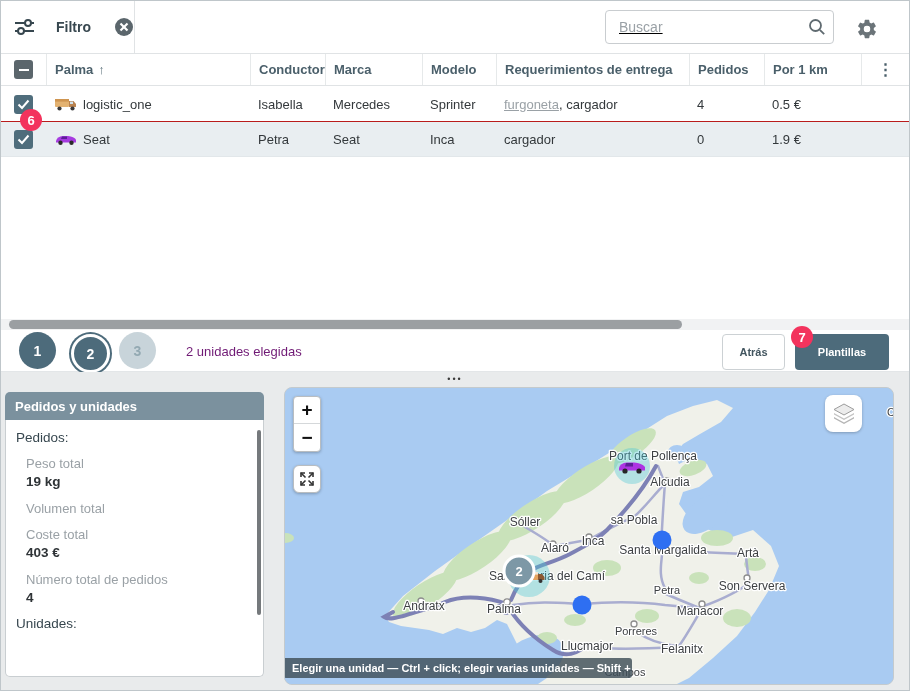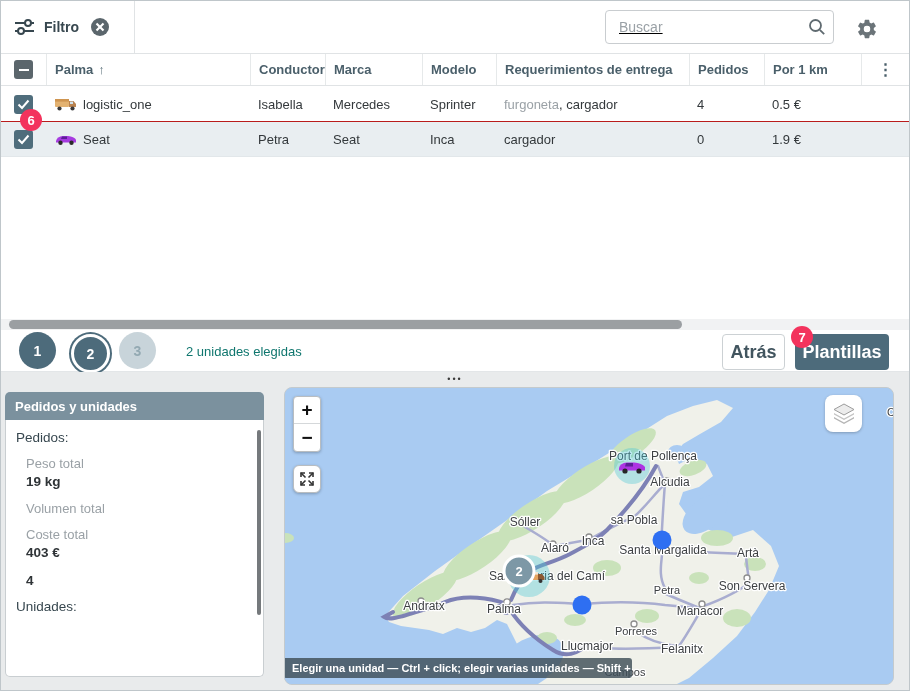--- a/index.html
+++ b/index.html
@@ -1,20 +1,20 @@
 <!DOCTYPE html>
 <html><head>
 <meta charset="utf-8">
 <style>
   html,body{margin:0;padding:0;background:#d7dadc;font-family:"Liberation Sans",sans-serif;}
   .window{position:relative;width:908px;height:689px;background:#fff;border:1px solid #bfc6ca;overflow:hidden;}
 
   
   .topbar{position:absolute;left:0;top:0;width:100%;height:52px;background:#fff;}
-  .filter-btn{position:absolute;left:14px;top:12px;height:28px;display:flex;align-items:center;gap:10px;cursor:pointer;}
+  .filter-btn{position:absolute;left:14px;top:12px;height:28px;display:flex;align-items:center;gap:22px;cursor:pointer;}
   .filter-label{font-size:14px;font-weight:700;color:#37474f;}
   .toolbar-sep{position:absolute;left:133px;top:0;width:1px;height:52px;background:#e0e3e5;}
   .search-box{position:absolute;left:604px;top:9px;width:229px;height:34px;border:1px solid #c9cdd0;border-radius:4px;display:flex;align-items:center;box-sizing:border-box;background:#fff;text-decoration:underline;}
   .search-box input{flex:1;border:none;outline:none;font-size:14px;color:#37474f;padding:0 8px 0 13px;background:transparent;font-family:"Liberation Sans",sans-serif;}
   .search-box input::placeholder{color:#9aa1a6;}
   .gear-wrap{position:absolute;left:853px;top:15px;width:26px;height:26px;display:flex;align-items:center;justify-content:center;cursor:pointer;}
 
   
   .thead{position:absolute;left:0;top:52px;width:100%;height:33px;border-top:1px solid #e0e3e5;border-bottom:1px solid #e0e3e5;display:flex;box-sizing:border-box;background:#fff;}
   .th{display:flex;align-items:center;font-size:13px;font-weight:700;color:#4a5f6a;box-sizing:border-box;padding-left:8px;border-left:1px solid #e6e9ea;}
@@ -23,40 +23,40 @@
   .td{display:flex;align-items:center;box-sizing:border-box;padding-left:8px;overflow:hidden;white-space:nowrap;}
   .cw0{width:45px;justify-content:center;padding-left:0;}
   .cw1{width:204px;}
   .cw2{width:75px;}
   .cw3{width:97px;}
   .cw4{width:74px;}
   .cw5{width:193px;}
   .cw6{width:75px;}
   .cw7{width:97px;}
   .cw8{width:48px;justify-content:center;padding-left:0;}
-  .muted{color:#9aa1a6;}
+  .muted{color:#9aa1a6;text-decoration:underline;}
   .chk{width:19px;height:19px;border-radius:3px;background:#4f6d7c;display:flex;align-items:center;justify-content:center;cursor:pointer;}
   .chk.header{background:#5b666c;}
   .unit-name{margin-left:5px;}
   .sort-arrow{font-size:13px;font-weight:400;color:#607biz8;color:#5d727c;margin-left:5px;}
   .menu-dots{font-size:16px;font-weight:700;color:#4a5f6a;cursor:pointer;line-height:1;}
   .badge{position:absolute;width:22px;height:22px;border-radius:50%;background:#f3335d;color:#fff;font-size:13px;font-weight:700;display:flex;align-items:center;justify-content:center;z-index:30;}
 
   
   .hscroll-track{position:absolute;left:0;top:318px;width:100%;height:11px;background:#f1f2f3;}
   .hscroll-thumb{position:absolute;left:8px;top:1px;width:673px;height:9px;border-radius:5px;background:#9b9fa2;cursor:pointer;}
 
   
   .footer{position:absolute;left:0;top:329px;width:100%;height:42px;background:#fff;border-bottom:1px solid #e3e6e8;box-sizing:border-box;}
   .step{position:absolute;border-radius:50%;display:flex;align-items:center;justify-content:center;font-size:14px;font-weight:700;color:#fff;cursor:pointer;}
   .step.done{width:37px;height:37px;background:#4d6b7b;}
   .step.active{width:33px;height:33px;background:#4d6b7b;border:3px solid #fff;box-shadow:0 0 0 2px #4d6b7b;}
   .step.todo{width:37px;height:37px;background:#c8d4da;color:#93a9b2;}
-  .status-text{position:absolute;left:185px;top:0;height:42px;display:flex;align-items:center;font-size:13px;color:#0f766e;}
-  .btn{position:absolute;top:4px;height:36px;border-radius:4px;font-size:18px;font-weight:700;display:flex;align-items:center;justify-content:center;cursor:pointer;box-sizing:border-box;font-family:"Liberation Sans",sans-serif;}
+  .status-text{position:absolute;left:185px;top:0;height:42px;display:flex;align-items:center;font-size:13px;color:#701a75;}
+  .btn{position:absolute;top:4px;height:36px;border-radius:4px;font-size:11px;font-weight:700;display:flex;align-items:center;justify-content:center;cursor:pointer;box-sizing:border-box;font-family:"Liberation Sans",sans-serif;}
   .btn.secondary{left:721px;width:63px;background:#fff;border:1px solid #ccd1d4;color:#42555f;}
   .btn.primary{left:794px;width:94px;background:#4d6b7b;border:none;color:#fff;}
 
   
   .bottom{position:absolute;left:0;top:371px;width:100%;height:318px;background:#e9ebec;}
   .resize-handle{position:absolute;left:0;top:0;width:100%;height:14px;display:flex;align-items:center;justify-content:center;font-size:9px;letter-spacing:2px;color:#3c3c3c;cursor:row-resize;}
 
   
   .sum-panel{position:absolute;left:4px;top:20px;width:259px;height:287px;}
   .sum-header{height:28px;background:#7b919e;border-radius:5px 5px 0 0;display:flex;align-items:center;padding-left:10px;color:#fff;font-size:13px;font-weight:700;}
@@ -235,20 +235,21 @@
           <div class="val">19 kg</div>
         </div>
         <div class="sum-item">
           <div class="lbl">Volumen total</div>
         </div>
         <div class="sum-item">
           <div class="lbl">Coste total</div>
           <div class="val">403 €</div>
         </div>
         <div class="sum-item">
+          <div class="lbl">Número total de pedidos</div>
           <div class="val">4</div>
         </div>
         <div class="sum-section">Unidades:</div>
         <div class="vscroll-thumb"></div>
       </div>
     </div>
 
     <div class="map-panel">
       <svg width="610" height="298" viewBox="0 0 610 298">
 

